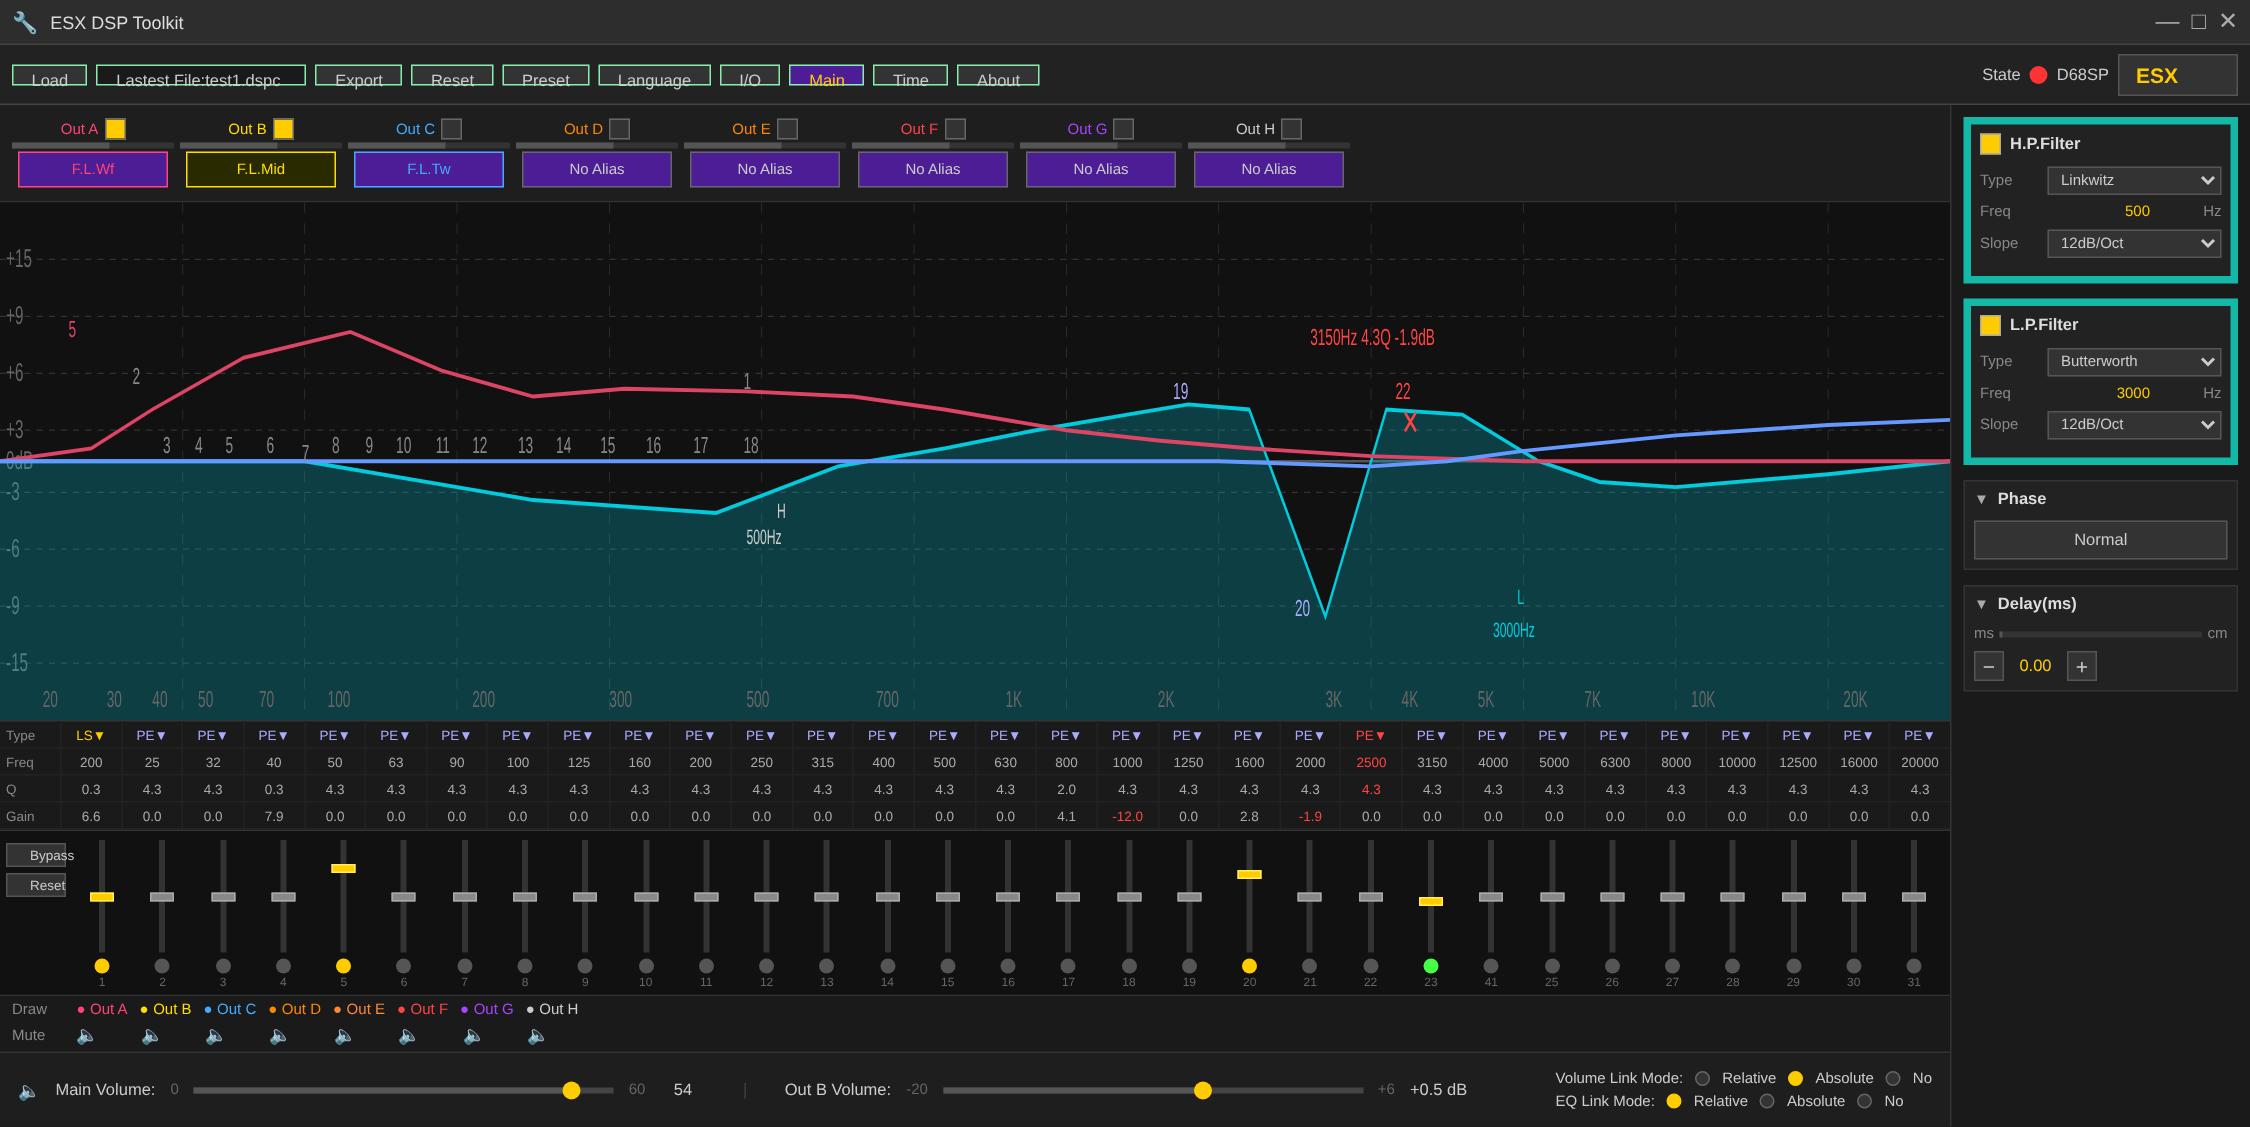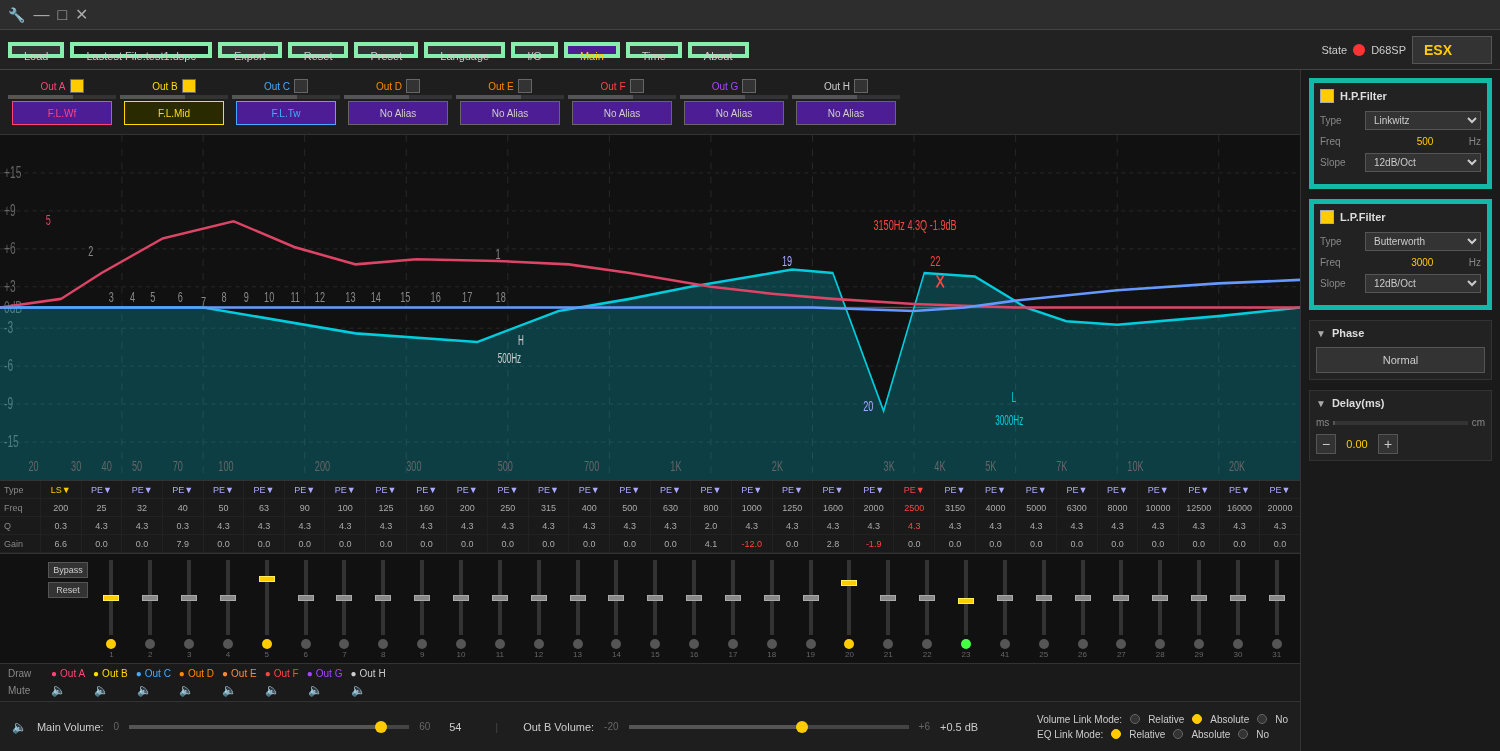--- a/index.html
+++ b/index.html
@@ -42,21 +42,21 @@
       background: #222;
       height: 40px;
       display: flex;
       align-items: center;
       padding: 0 8px;
       gap: 6px;
       border-bottom: 1px solid #444;
     }
     .nav-btn {
       background: #333;
-      border: 4px solid #86efac;
+      border: 1px solid #86efac;
       color: #ccc;
       padding: 4px 12px;
       cursor: pointer;
       font-size: 11px;
       height: 14px;
     }
     .nav-btn.main-active {
       color: #ffcc00;
       background: #4c1d95;
     }
@@ -230,25 +230,24 @@
       flex-direction: column;
       gap: 4px;
       margin-right: 4px;
       padding-top: 4px;
     }
     .bypass-btn, .reset-btn {
       background: #333;
       border: 1px solid #555;
       color: #ccc;
       font-size: 9px;
-      padding: 2px 4px;
+      padding: 2px 15px;
       cursor: pointer;
       width: 40px;
       text-align: center;
-      margin-left: 44px;
     }
     .fader-col {
       display: flex;
       flex-direction: column;
       align-items: center;
       flex: 1;
       height: 100%;
       position: relative;
     }
     .fader-track {
@@ -505,20 +504,21 @@
     svg#eq-main {
       width: 100%;
       height: 100%;
     }
   </style>
 </head>
 <body>
 
 <div id="titlebar">
   <span style="margin-right:8px; font-size:14px;">🔧</span>
+  <span class="title">ESX DSP Toolkit</span>
   <div class="win-controls">
     <span class="win-btn">—</span>
     <span class="win-btn">□</span>
     <span class="win-btn">✕</span>
   </div>
 </div>
 
 <div id="navbar">
   <button class="nav-btn">Load</button>
   <div class="nav-btn" style="background:#1a1a1a; min-width:140px;">Lastest File:test1.dspc</div>

